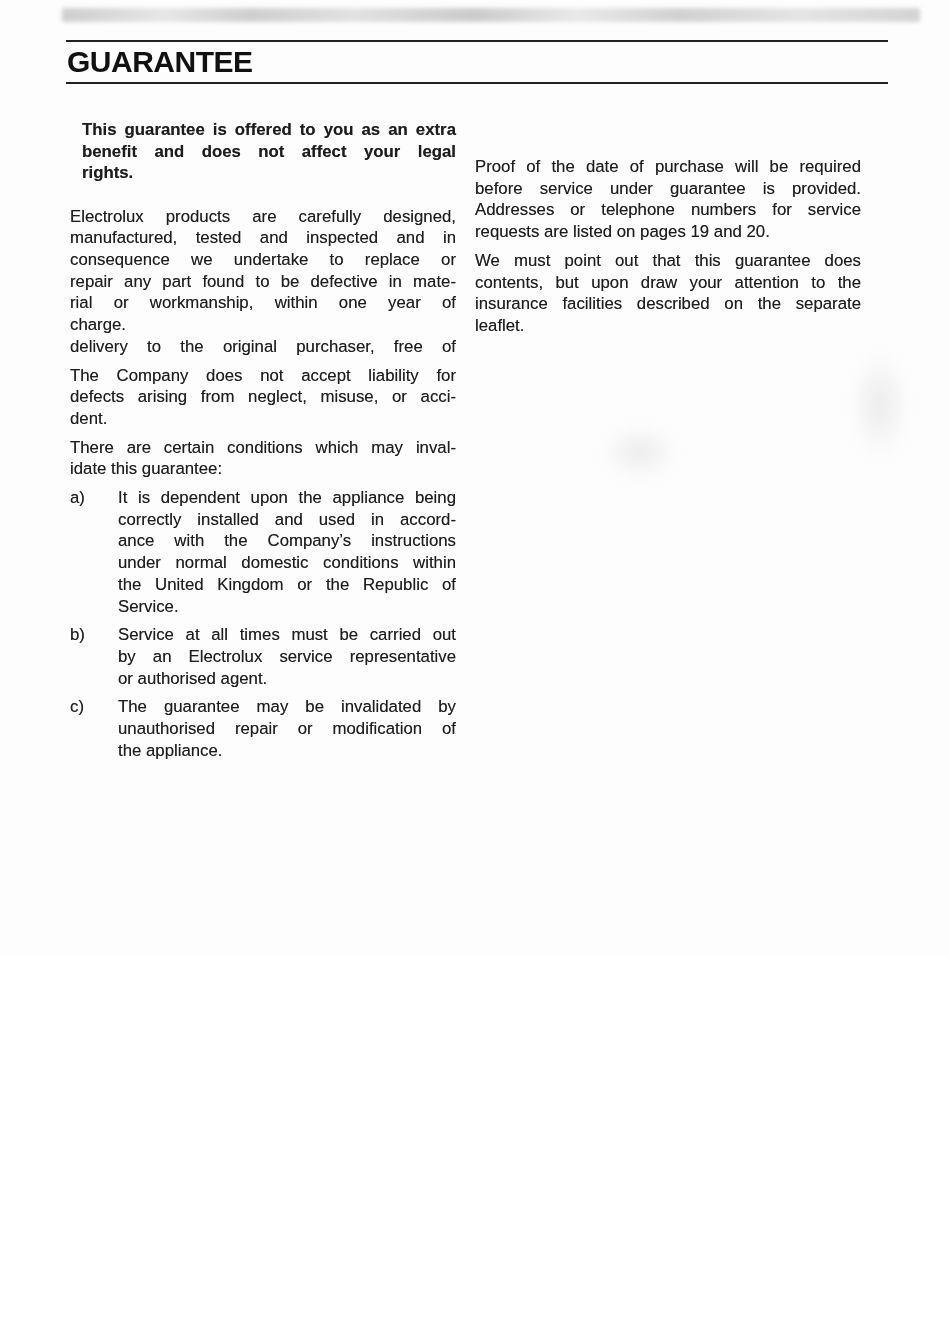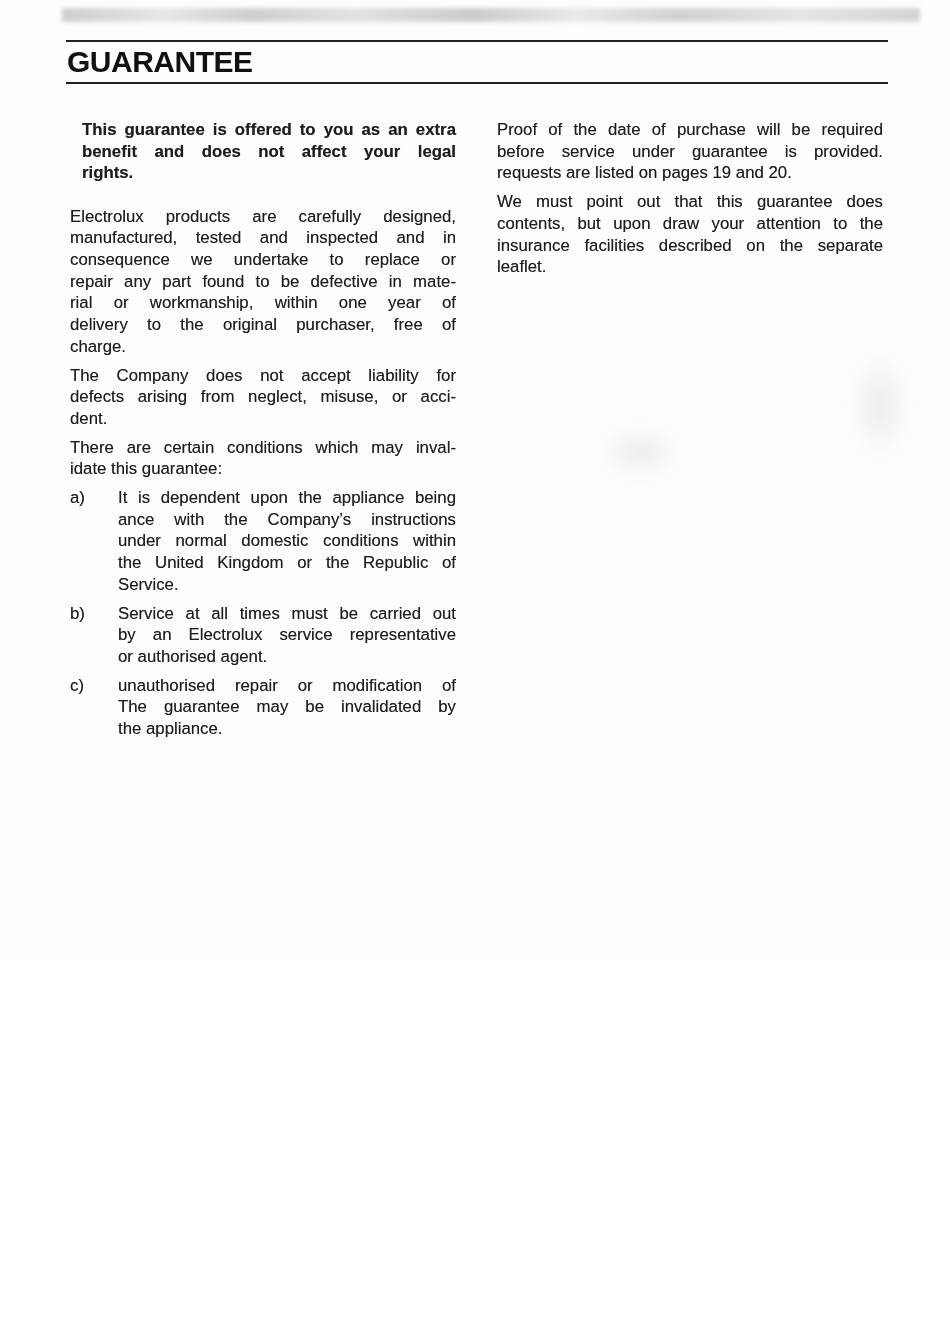--- a/index.html
+++ b/index.html
@@ -51,21 +51,21 @@
   
   .col {
     position: absolute;
     top: 119px;
     width: 386px;
     font-size: 16.8px;
     line-height: 21.7px;
     text-shadow: 0 0 0.5px rgba(25,25,25,0.55);
   }
   .col-left  { left: 70px; }
-  .col-right { left: 497px; }
+  .col-right { left: 475px; margin-top: 37px; }
 
   .block { margin-bottom: 7px; }
   .block.bold-intro { font-weight: 700; margin-bottom: 21.5px; margin-left: 12px; }
 
   .line {
     white-space: nowrap;
     text-align: justify;
     text-align-last: justify;
   }
   .line.last {
@@ -113,63 +113,65 @@
         <div class="line">This guarantee is offered to you as an extra</div>
         <div class="line">benefit and does not affect your legal</div>
         <div class="line last">rights.</div>
       </div>
       <div class="block paragraph">
         <div class="line">Electrolux products are carefully designed,</div>
         <div class="line">manufactured, tested and inspected and in</div>
         <div class="line">consequence we undertake to replace or</div>
         <div class="line">repair any part found to be defective in mate-</div>
         <div class="line">rial or workmanship, within one year of</div>
+        <div class="line last">charge.</div>
         <div class="line">delivery to the original purchaser, free of</div>
-        <div class="line last">charge.</div>
       </div>
       <div class="block paragraph">
         <div class="line">The Company does not accept liability for</div>
         <div class="line">defects arising from neglect, misuse, or acci-</div>
         <div class="line last">dent.</div>
       </div>
       <div class="block paragraph">
         <div class="line">There are certain conditions which may inval-</div>
         <div class="line last">idate this guarantee:</div>
       </div>
       <div class="block list-item">
         <div class="marker">a)</div>
         <div class="item-lines">
           <div class="line">It is dependent upon the appliance being</div>
+          <div class="line">correctly installed and used in accord-</div>
           <div class="line">ance with the Company’s instructions</div>
           <div class="line">under normal domestic conditions within</div>
           <div class="line">the United Kingdom or the Republic of</div>
           <div class="line last">Service.</div>
         </div>
       </div>
       <div class="block list-item">
         <div class="marker">b)</div>
         <div class="item-lines">
           <div class="line">Service at all times must be carried out</div>
           <div class="line">by an Electrolux service representative</div>
           <div class="line last">or authorised agent.</div>
         </div>
       </div>
       <div class="block list-item">
         <div class="marker">c)</div>
         <div class="item-lines">
+          <div class="line">The guarantee may be invalidated by</div>
           <div class="line">unauthorised repair or modification of</div>
-          <div class="line">The guarantee may be invalidated by</div>
           <div class="line last">the appliance.</div>
         </div>
       </div>
     </div>
   <div class="col col-right">
       <div class="block paragraph">
         <div class="line">Proof of the date of purchase will be required</div>
         <div class="line">before service under guarantee is provided.</div>
+        <div class="line">Addresses or telephone numbers for service</div>
         <div class="line last">requests are listed on pages 19 and 20.</div>
       </div>
       <div class="block paragraph">
         <div class="line">We must point out that this guarantee does</div>
         <div class="line">contents, but upon draw your attention to the</div>
         <div class="line">insurance facilities described on the separate</div>
         <div class="line last">leaflet.</div>
       </div>
     </div>
 

